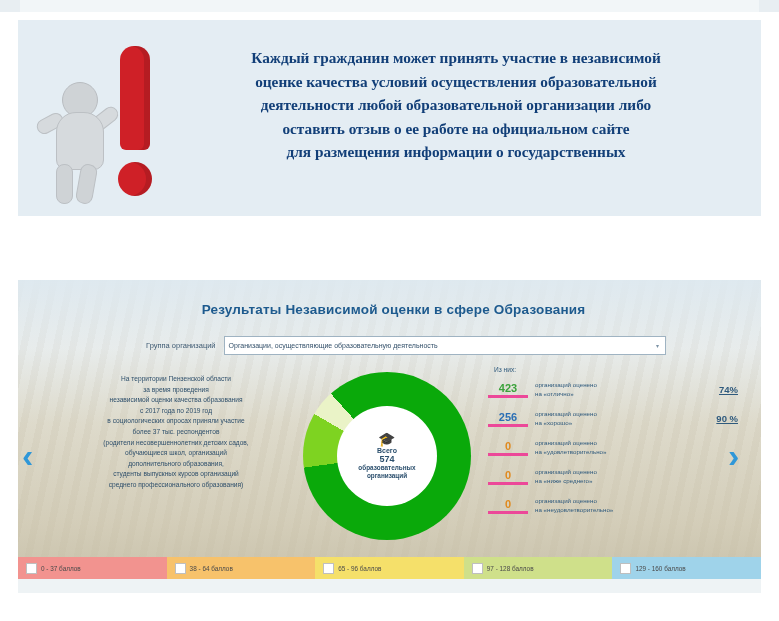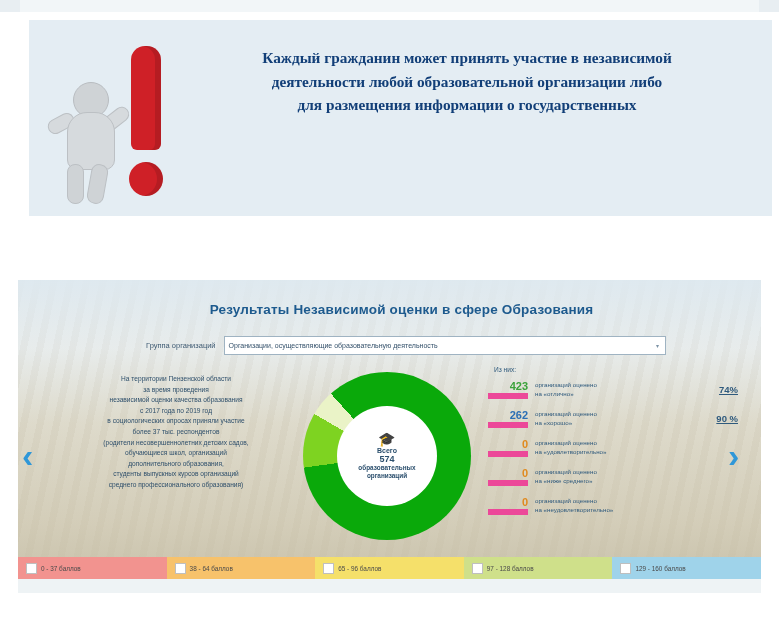--- a/index.html
+++ b/index.html
@@ -4,21 +4,21 @@
 <style>
   html,body{margin:0;padding:0;background:#ffffff;}
   body{width:779px;height:621px;overflow:hidden;font-family:"Liberation Sans",sans-serif;}
   .page{position:relative;width:779px;height:621px;background:#ffffff;}
 
   
   .top-strip{position:absolute;left:0;top:0;width:779px;height:12px;background:#e8eef2;}
   .top-strip-inner{position:absolute;left:20px;top:0;width:739px;height:12px;background:#f2f6f8;}
 
   
-  .banner{position:absolute;left:18px;top:20px;width:743px;height:196px;background:#e4edf3;margin-left:11px;}
+  .banner{position:absolute;left:18px;top:20px;width:743px;height:196px;background:#e4edf3;}
   .banner-person{position:absolute;left:18px;top:62px;width:96px;height:120px;}
   .banner-excl{position:absolute;left:96px;top:26px;width:44px;height:150px;}
   .excl-bar{position:absolute;left:6px;top:0;width:30px;height:104px;background:#cf2027;border-radius:14px 14px 6px 6px;
             box-shadow:inset -6px 0 0 rgba(0,0,0,.12);}
   .excl-dot{position:absolute;left:4px;top:116px;width:34px;height:34px;border-radius:50%;background:#cf2027;
             box-shadow:inset -6px 0 0 rgba(0,0,0,.12);}
   .banner-text{position:absolute;left:150px;top:26px;width:576px;text-align:center;
       font-family:"Liberation Serif",serif;font-weight:bold;font-size:15.3px;line-height:23.5px;color:#123f78;}
   .banner-text .ln{display:block;white-space:nowrap;}
 
@@ -30,21 +30,21 @@
   .p-leg-l{position:absolute;left:20px;top:82px;width:15px;height:38px;border-radius:8px;background:#cfd3d6;border:1px solid #bcc0c4;}
   .p-leg-r{position:absolute;left:42px;top:82px;width:15px;height:38px;border-radius:8px;background:#cfd3d6;border:1px solid #bcc0c4;transform:rotate(10deg);}
 
   
   .info-card{position:absolute;left:18px;top:280px;width:743px;height:311px;background:#eef3f5;overflow:hidden;}
   .info-photo{position:absolute;left:0;top:0;width:743px;height:311px;
      background:
        linear-gradient(180deg, rgba(222,233,240,.95) 0%, rgba(232,238,241,.55) 22%, rgba(214,206,182,.55) 46%, rgba(205,196,170,.75) 78%, rgba(196,188,163,.9) 100%),
        repeating-linear-gradient(102deg, rgba(176,166,138,.30) 0px, rgba(176,166,138,.30) 7px, rgba(206,199,172,.22) 7px, rgba(206,199,172,.22) 16px);
   }
-  .info-title{position:absolute;left:12px;top:22px;width:743px;text-align:center;font-size:13.5px;font-weight:bold;color:#1d5a8e;letter-spacing:.2px;}
+  .info-title{position:absolute;left:4px;top:22px;width:743px;text-align:center;font-size:13.5px;font-weight:bold;color:#1d5a8e;letter-spacing:.2px;}
 
   .org-row{position:absolute;left:128px;top:56px;width:520px;height:19px;display:flex;align-items:center;gap:8px;}
   .org-label{font-size:7.5px;color:#3e5a72;white-space:nowrap;}
   .org-select{flex:1;height:17px;background:#ffffff;border:1px solid #9fb3c2;display:flex;align-items:center;
       padding:0 4px;font-size:7px;color:#33506a;position:relative;}
   .org-select .caret{position:absolute;right:6px;top:5px;font-size:6px;color:#7d93a6;}
 
   .left-text{position:absolute;left:48px;top:94px;width:220px;text-align:center;font-size:6.6px;line-height:10.6px;color:#2e4f6b;}
   .left-text .ln{display:block;white-space:nowrap;}
 
@@ -56,21 +56,21 @@
      display:flex;flex-direction:column;align-items:center;justify-content:center;text-align:center;}
   .cap-icon{font-size:14px;color:#2277cc;line-height:13px;}
   .donut-c1{font-size:7px;font-weight:bold;color:#2b4f6d;margin-top:1px;}
   .donut-c2{font-size:9px;font-weight:bold;color:#2b4f6d;}
   .donut-c3{font-size:6.4px;font-weight:bold;color:#2b4f6d;line-height:8px;width:86px;}
 
   
   .stats{position:absolute;left:470px;top:86px;width:250px;}
   .stat-head{font-size:6.6px;color:#2f5a7d;margin-left:6px;margin-bottom:2px;}
   .stat{position:relative;height:29px;display:flex;align-items:center;}
-  .stat .num{width:40px;text-align:right;font-size:11px;font-weight:bold;border-bottom:6px solid #ec4899;padding-bottom:1px;}
+  .stat .num{width:40px;text-align:center;font-size:11px;font-weight:bold;border-bottom:3px solid #ec4899;padding-bottom:1px;}
   .stat .desc{flex:1;font-size:6.2px;line-height:8.4px;color:#2f5a7d;padding-left:7px;}
   .stat .pct{width:38px;text-align:right;font-size:9.5px;font-weight:bold;color:#2f5a7d;text-decoration:underline;}
   .n-green{color:#3aa23a;}
   .n-blue{color:#2b6fb5;}
   .n-orange{color:#e08a1e;}
 
   
   .arrow{position:absolute;top:438px;font-size:34px;color:#2f97d8;font-weight:bold;line-height:34px;}
   .arrow-l{left:22px;}
   .arrow-r{left:728px;}
@@ -106,21 +106,23 @@
       <div class="p-leg-r"></div>
     </div>
 
     <div class="banner-excl">
       <div class="excl-bar"></div>
       <div class="excl-dot"></div>
     </div>
 
     <div class="banner-text">
       <span class="ln">Каждый гражданин может принять участие в независимой</span>
+      <span class="ln">оценке качества условий осуществления образовательной</span>
       <span class="ln">деятельности любой образовательной организации либо</span>
+      <span class="ln">оставить отзыв о ее работе на официальном  сайте</span>
       <span class="ln">для размещения информации о государственных</span>
     </div>
   </div>
 
   <div class="info-card">
     <div class="info-photo"></div>
 
     <div class="info-title">Результаты Независимой оценки в сфере Образования</div>
 
     <div class="org-row">
@@ -160,21 +162,21 @@
 
       <div class="stat">
         <div class="num n-green">423</div>
         <div class="desc">
             <span style="display:block">организаций оценено</span>
             <span style="display:block">на «отлично»</span>
           </div>
         <div class="pct">74%</div>
       </div>
       <div class="stat">
-        <div class="num n-blue">262</div>
+        <div class="num n-blue">256</div>
         <div class="desc">
             <span style="display:block">организаций оценено</span>
             <span style="display:block">на «хорошо»</span>
           </div>
         <div class="pct">90 %</div>
       </div>
       <div class="stat">
         <div class="num n-orange">0</div>
         <div class="desc">
             <span style="display:block">организаций оценено</span>

